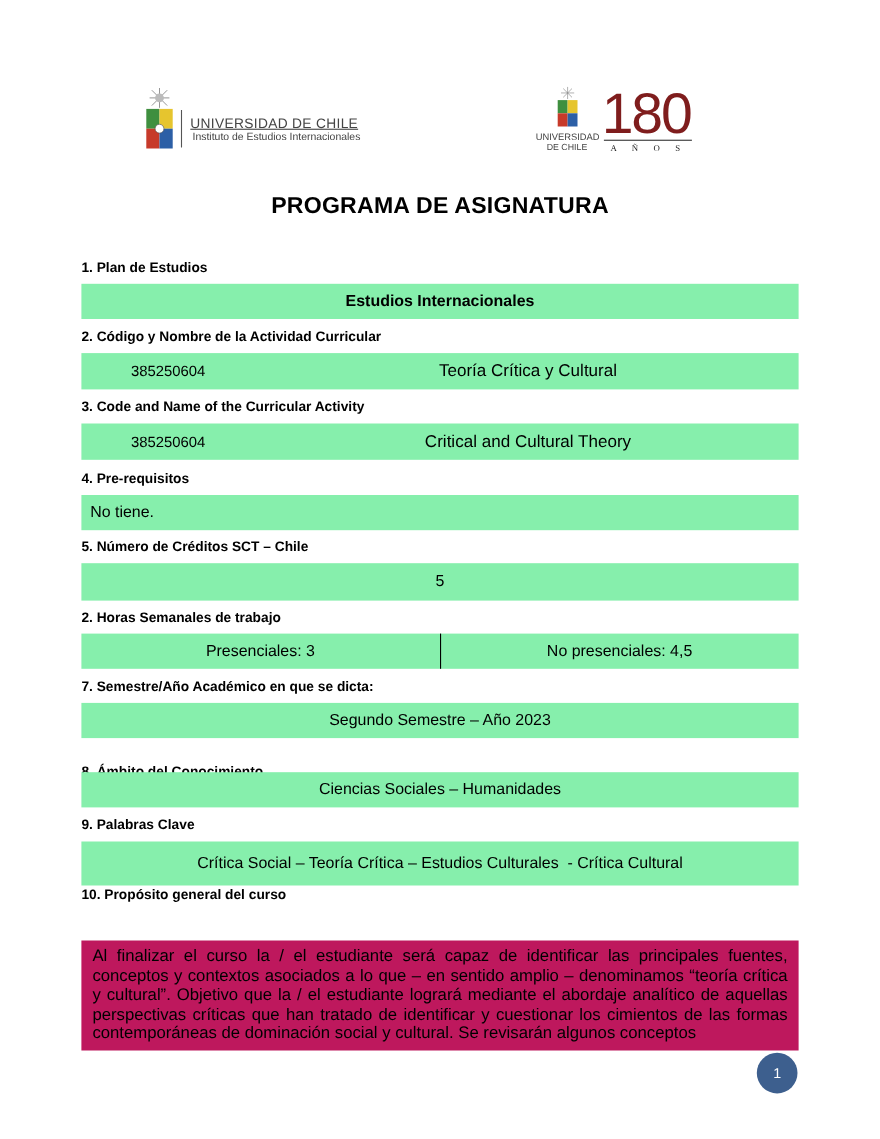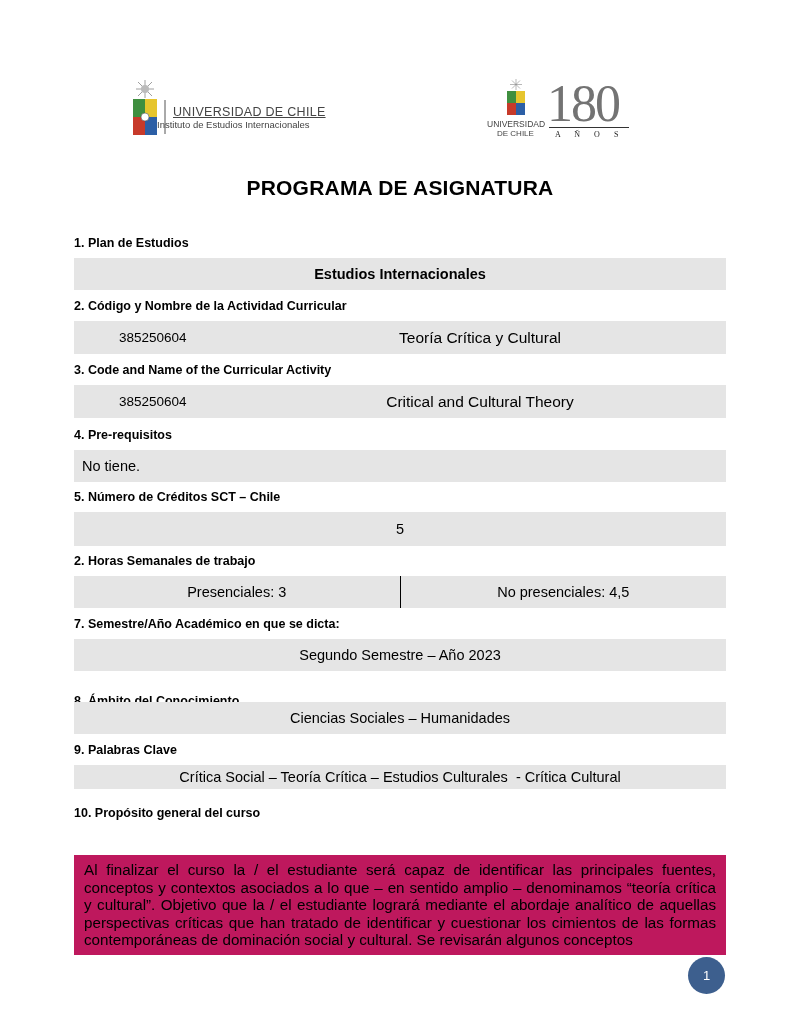--- a/index.html
+++ b/index.html
@@ -1,21 +1,21 @@
 <!DOCTYPE html>
 <html><head>
 <meta charset="utf-8">
 <style>
   html, body { margin: 0; padding: 0; background: #ffffff; }
   body { width: 800px; height: 1035px; position: relative; overflow: hidden; font-family: "Liberation Sans", sans-serif; color: #000; }
   .logo-left { position: absolute; left: 131px; top: 78px; width: 210px; height: 62px; }
   .logo-right { position: absolute; left: 487px; top: 78px; width: 150px; height: 66px; }
   .title { position: absolute; left: 0; width: 800px; top: 176px; text-align: center; font-weight: bold; font-size: 21px; letter-spacing: 0.2px; }
   .label { position: absolute; left: 74px; font-size: 12.5px; font-weight: bold; }
-  .box { position: absolute; left: 74px; width: 652px; background: #e5e5e5; font-size: 14.5px; display: flex; align-items: center; }
+  .box { position: absolute; left: 74px; width: 652px; background: #86efac; font-size: 14.5px; display: flex; align-items: center; }
   .box.center { justify-content: center; }
   .box .code { position: absolute; left: 45px; }
   .box .name { position: absolute; left: 0; right: 0; text-align: center; padding-left: 160px; }
   .box.bold { font-weight: bold; }
   .split { display: flex; }
   .split > div { flex: 1; text-align: center; }
   .split .sep { flex: 0 0 1px; background: #000; align-self: stretch; }
   .para { position: absolute; left: 74px; width: 652px; top: 827px; height: 100px; background: #be185d; font-size: 15.2px; line-height: 17.6px; padding: 6px 10px 0 10px; box-sizing: border-box; text-align: justify; overflow: hidden; margin-top: 28px; }
   .page-num { position: absolute; left: 688px; top: 957px; width: 37px; height: 37px; border-radius: 50%; background: #3d5f8e; color: #fff; font-size: 13px; display: flex; align-items: center; justify-content: center; }
 </style>
@@ -32,39 +32,39 @@
     </g>
     <circle cx="14" cy="11" r="4" fill="#bbb"></circle>
     <rect x="2" y="21" width="12" height="18" fill="#3f8f3f"></rect>
     <rect x="14" y="21" width="12" height="18" fill="#e6c52e"></rect>
     <rect x="2" y="39" width="12" height="18" fill="#c73a2a"></rect>
     <rect x="14" y="39" width="12" height="18" fill="#2c5fa6"></rect>
     <circle cx="14" cy="39" r="4" fill="#fff" stroke="#555" stroke-width="0.6"></circle>
     <line x1="34" y1="22" x2="34" y2="56" stroke="#555" stroke-width="1"></line>
   </svg>
   <div style="position:absolute;left:42px;top:27px;font-size:12.5px;color:#444;letter-spacing:0.3px;text-decoration:underline;">UNIVERSIDAD DE CHILE</div>
-  <div style="position:absolute;left:26px;top:41px;font-size:9.5px;color:#444;">Instituto de Estudios Internacionales</div>
+  <div style="position:absolute;left:44px;top:41px;font-size:9.5px;color:#444;">Instituto de Estudios Internacionales</div>
 </div>
 
 <div class="logo-right">
   <svg width="60" height="40" viewBox="0 0 60 40" style="position:absolute;left:18px;top:0;">
     <g stroke="#888" stroke-width="0.6">
       <line x1="11" y1="1" x2="11" y2="12"></line>
         <line x1="5" y1="6.5" x2="17" y2="6.5"></line>
       <line x1="7" y1="2.5" x2="15" y2="10.5"></line>
         <line x1="15" y1="2.5" x2="7" y2="10.5"></line>
     </g>
     <rect x="2" y="13" width="9" height="12" fill="#3f8f3f"></rect>
     <rect x="11" y="13" width="9" height="12" fill="#e6c52e"></rect>
     <rect x="2" y="25" width="9" height="12" fill="#c73a2a"></rect>
     <rect x="11" y="25" width="9" height="12" fill="#2c5fa6"></rect>
   </svg>
   <div style="position:absolute;left:0;top:41px;font-size:8.5px;color:#444;">UNIVERSIDAD</div>
   <div style="position:absolute;left:10px;top:51px;font-size:8px;color:#444;">DE CHILE</div>
-  <div style="position:absolute;left:60px;top:-4px;font-family:Liberation Serif, serif;font-size:52px;color:#737373;letter-spacing:-2px;">180</div>
+  <div style="position:absolute;left:60px;top:-4px;font-family:Liberation Sans, sans-serif;font-size:52px;color:#7f1d1d;letter-spacing:-2px;">180</div>
   <div style="position:absolute;left:62px;top:49px;width:80px;border-top:1px solid #333;"></div>
   <div style="position:absolute;left:68px;top:52px;font-family:'Liberation Serif',serif;font-size:8px;letter-spacing:6px;color:#222;">A Ñ O S</div>
 </div>
 
 <div class="title">PROGRAMA DE ASIGNATURA</div>
 
 <div class="label" style="top:236px;">1. Plan de Estudios</div>
 <div class="box center bold" style="top:258px;height:32px;">
   <span>Estudios Internacionales</span>
 </div>
@@ -102,21 +102,21 @@
 <div class="box center" style="top:639px;height:32px;">
   <span>Segundo Semestre – Año 2023</span>
 </div>
 
 <div class="label" style="top:680px;margin-top:14px;">8. Ámbito del Conocimiento</div>
 <div class="box center" style="top:702px;height:32px;">
   <span>Ciencias Sociales – Humanidades</span>
 </div>
 
 <div class="label" style="top:743px;">9. Palabras Clave</div>
-<div class="box center" style="top:765px;height:24px;white-space:pre;">
+<div class="box center" style="top:765px;height:40px;white-space:pre;">
   <span>Crítica Social – Teoría Crítica – Estudios Culturales  - Crítica Cultural</span>
 </div>
 
 <div class="label" style="top:806px;">10. Propósito general del curso</div>
 <div class="para">Al finalizar el curso la / el estudiante será capaz de identificar las principales fuentes, conceptos y contextos asociados a lo que – en sentido amplio – denominamos “teoría crítica y cultural”. Objetivo que la / el estudiante logrará mediante el abordaje analítico de aquellas perspectivas críticas que han tratado de identificar y cuestionar los cimientos de las formas contemporáneas de dominación social y cultural. Se revisarán algunos conceptos</div>
 
 <div class="page-num">
   <span>1</span>
 </div>
 

